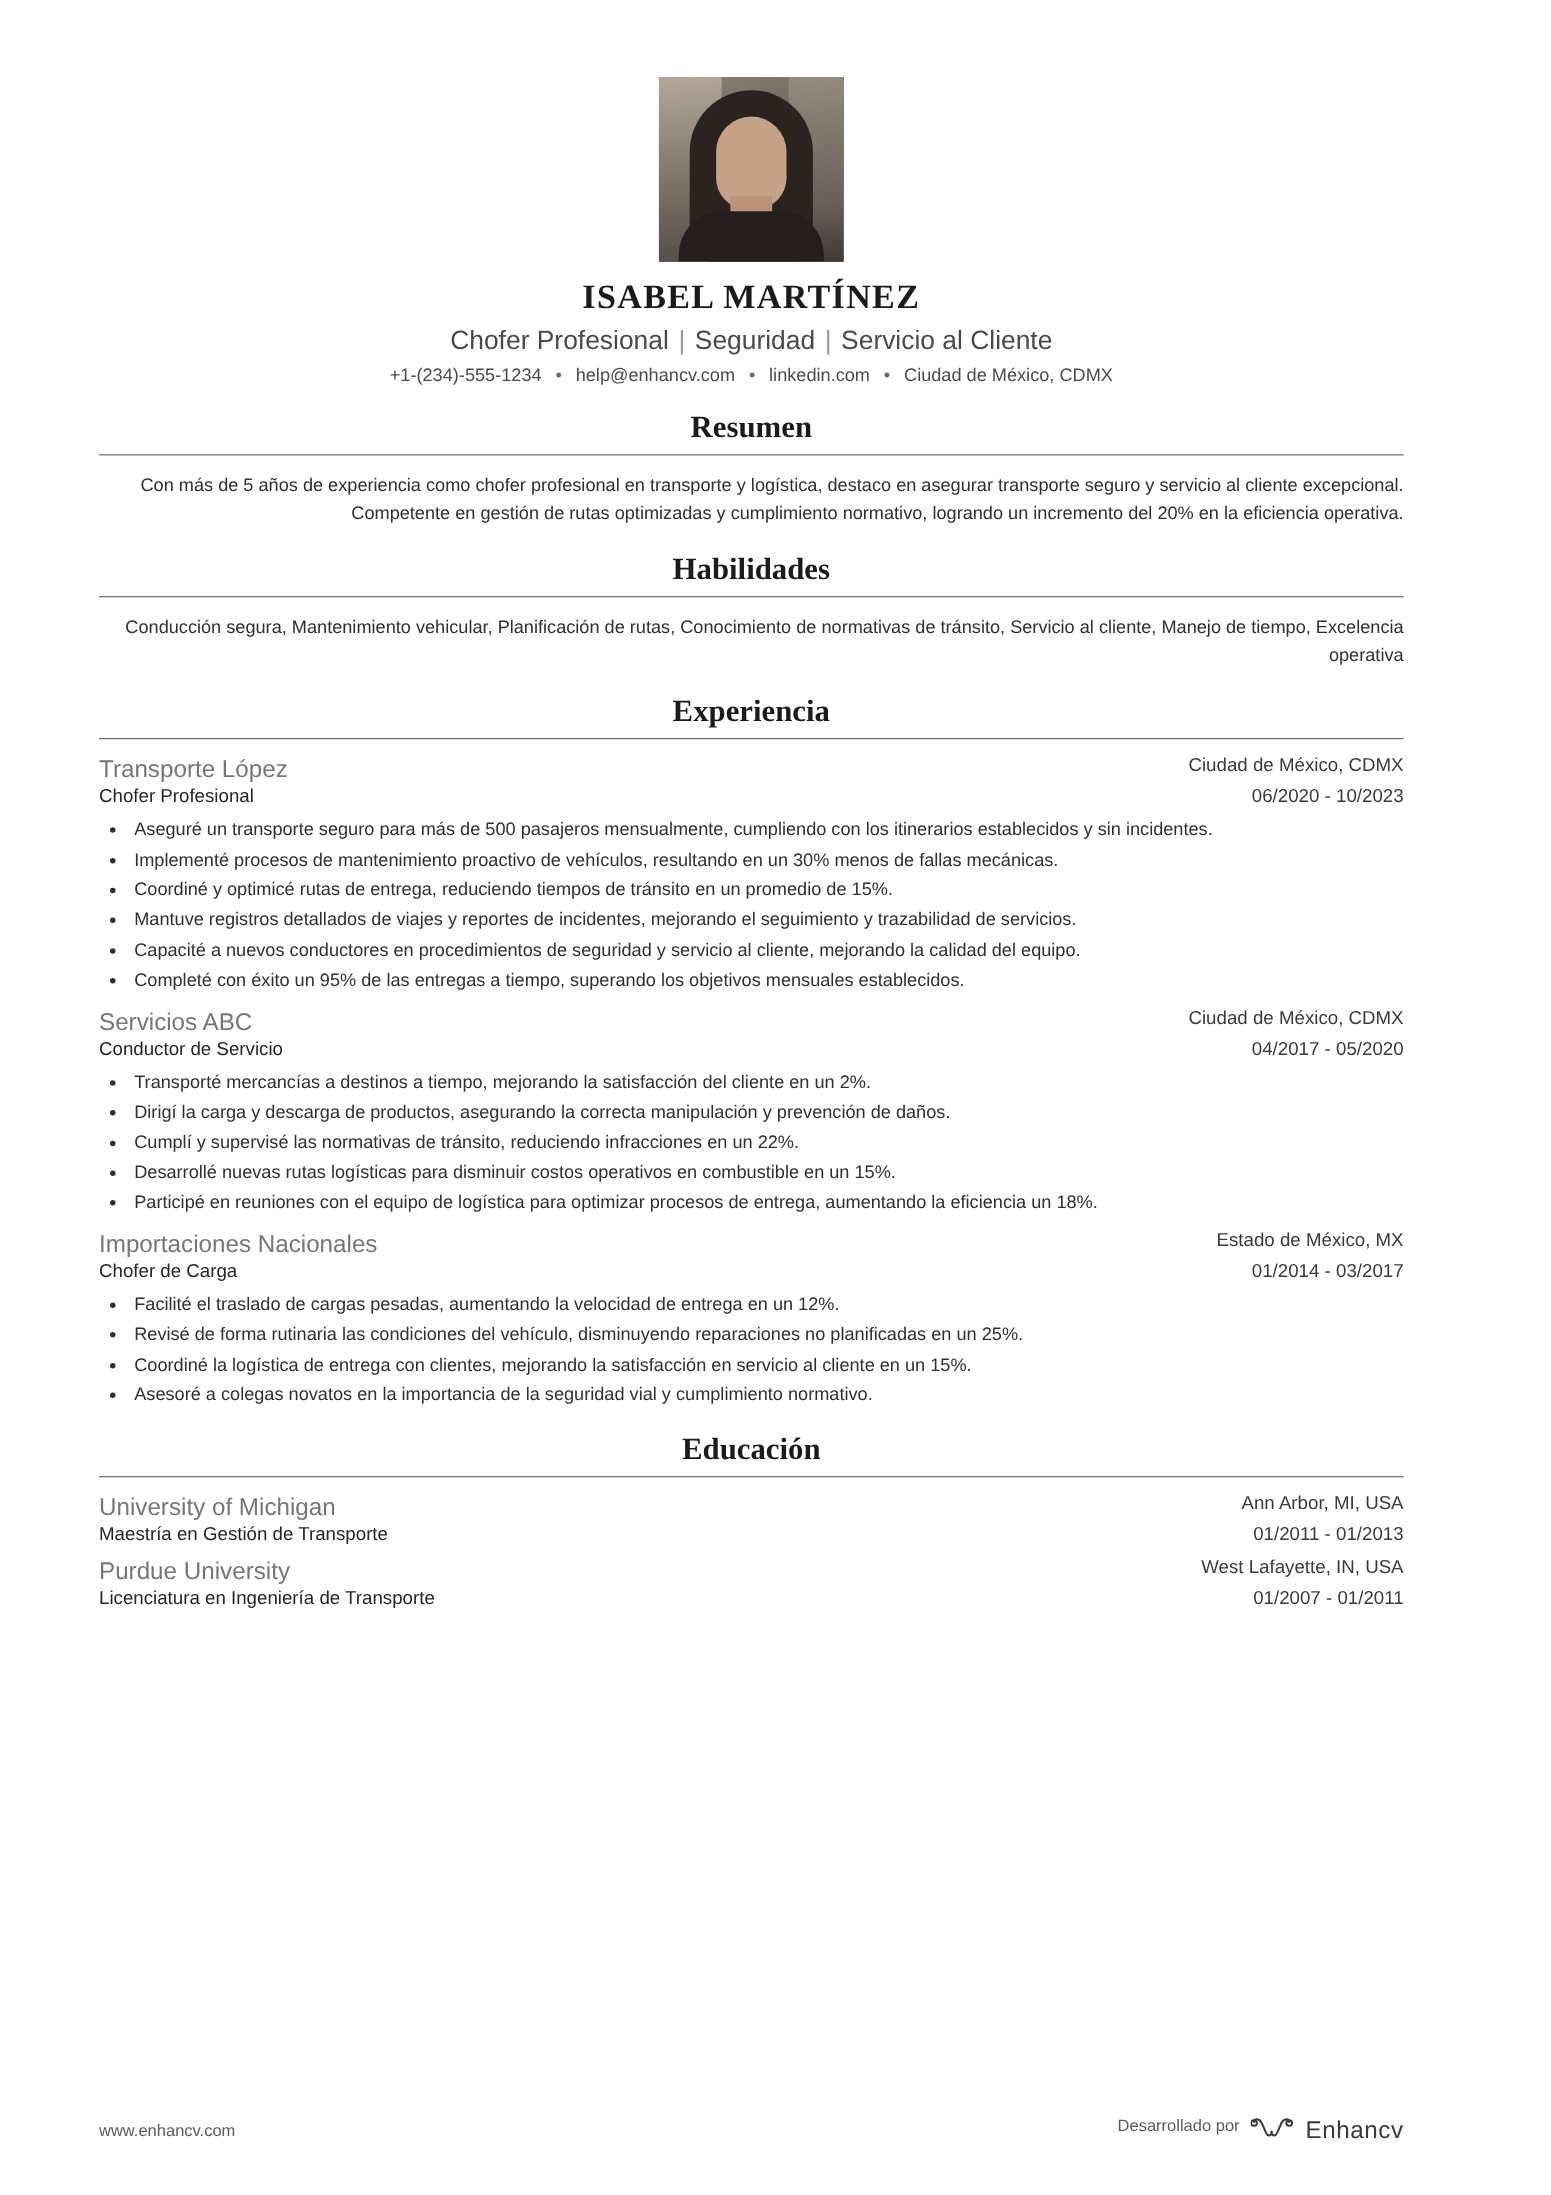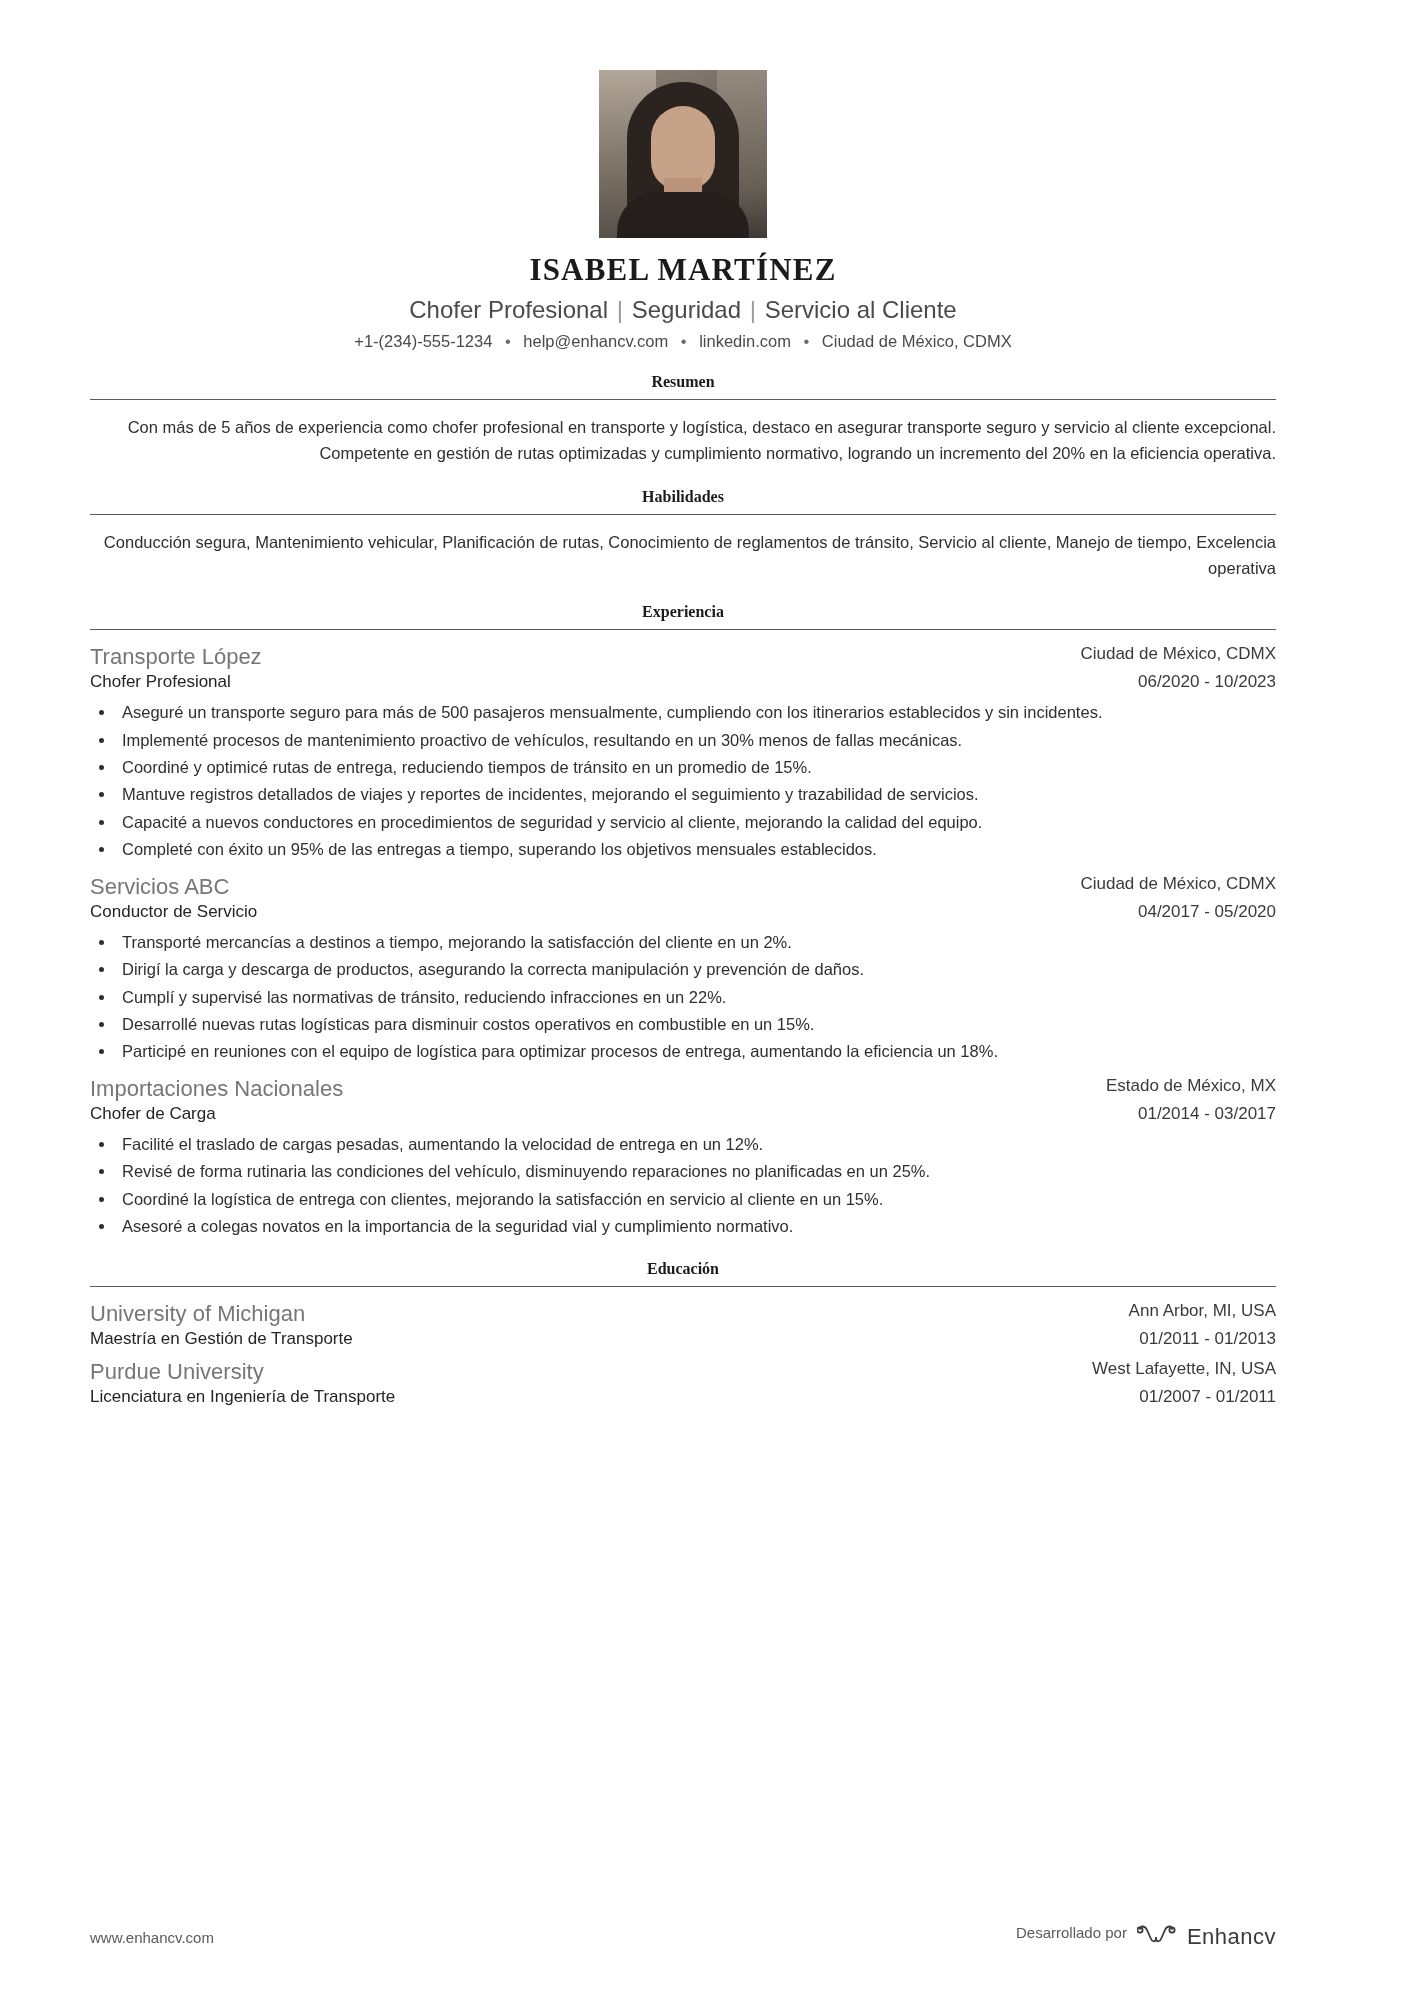--- a/index.html
+++ b/index.html
@@ -121,21 +121,21 @@
     color: #6a6a6a;
   }
 
   
   .section {
     margin-top: 22px;
   }
   .section-title {
     font-family: "Liberation Serif", serif;
     font-weight: bold;
-    font-size: 16px;
+    font-size: 28px;
     text-align: center;
     color: #1b1b1b;
     padding-bottom: 8px;
   }
   .rule {
     border-bottom: 1px solid #5b5b5b;
     margin-bottom: 14px;
   }
   .body-text {
     font-size: 16.5px;
@@ -254,21 +254,21 @@
 
   <div class="section">
     <div class="section-title">Resumen</div>
     <div class="rule"></div>
     <div class="body-text">Con más de 5 años de experiencia como chofer profesional en transporte y logística, destaco en asegurar transporte seguro y servicio al cliente excepcional. Competente en gestión de rutas optimizadas y cumplimiento normativo, logrando un incremento del 20% en la eficiencia operativa.</div>
   </div>
 
   <div class="section">
     <div class="section-title">Habilidades</div>
     <div class="rule"></div>
-    <div class="body-text">Conducción segura, Mantenimiento vehicular, Planificación de rutas, Conocimiento de reglamentos de tránsito, Servicio al cliente, Manejo de tiempo, Excelencia operativa</div>
+    <div class="body-text">Conducción segura, Mantenimiento vehicular, Planificación de rutas, Conocimiento de normativas de tránsito, Servicio al cliente, Manejo de tiempo, Excelencia operativa</div>
   </div>
 
   <div class="section">
     <div class="section-title">Experiencia</div>
     <div class="rule"></div>
 
     <div class="entry">
       <div class="entry-row">
         <div class="entry-org">Transporte López</div>
         <div class="entry-loc">Ciudad de México, CDMX</div>

